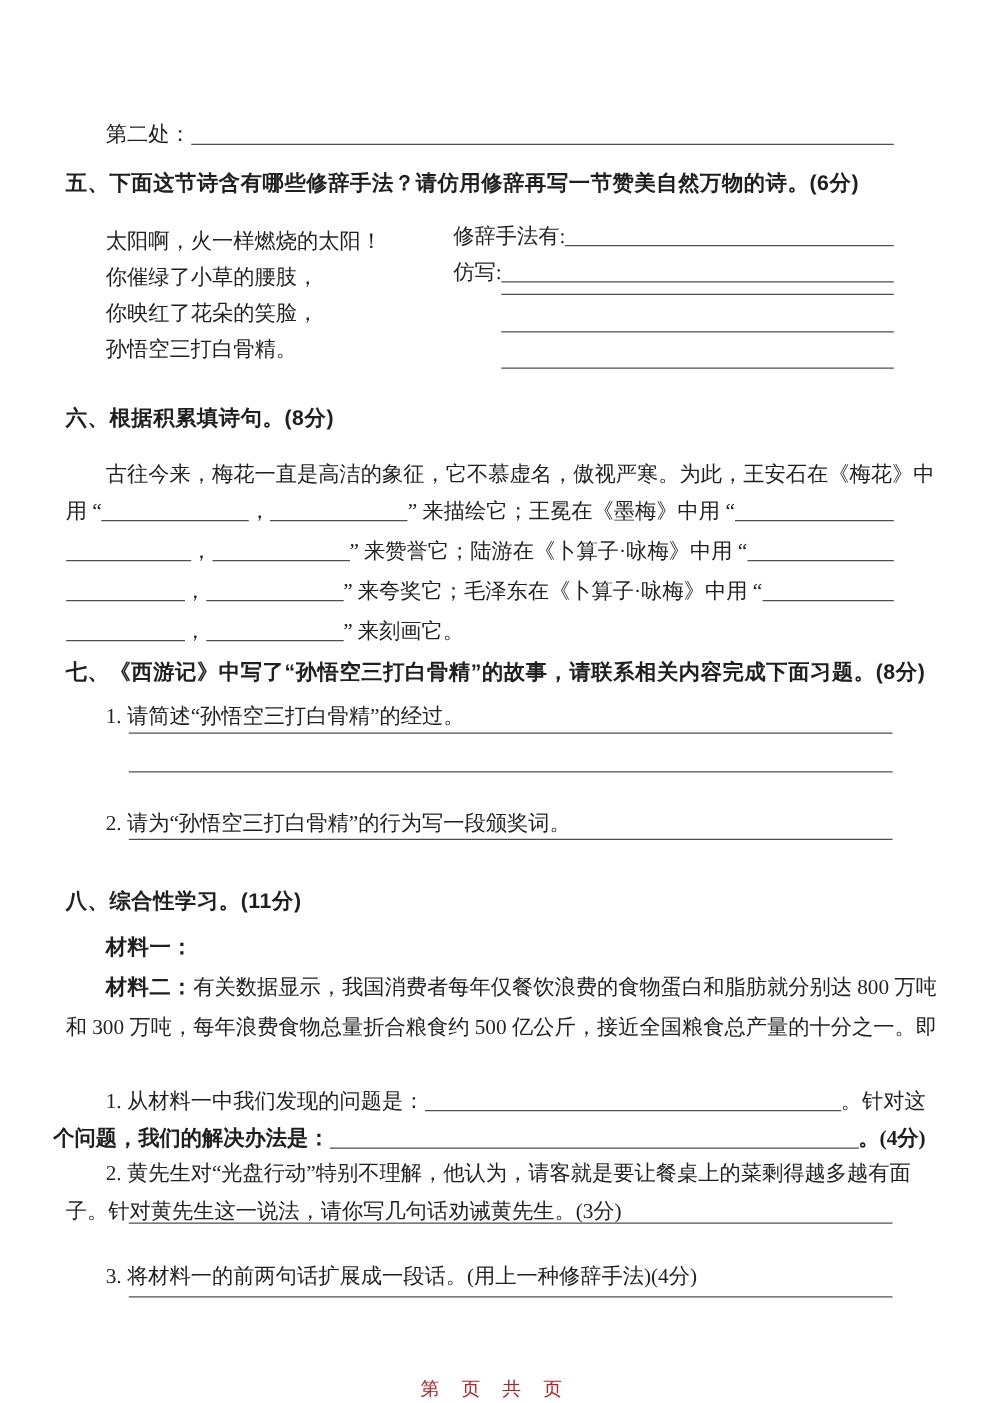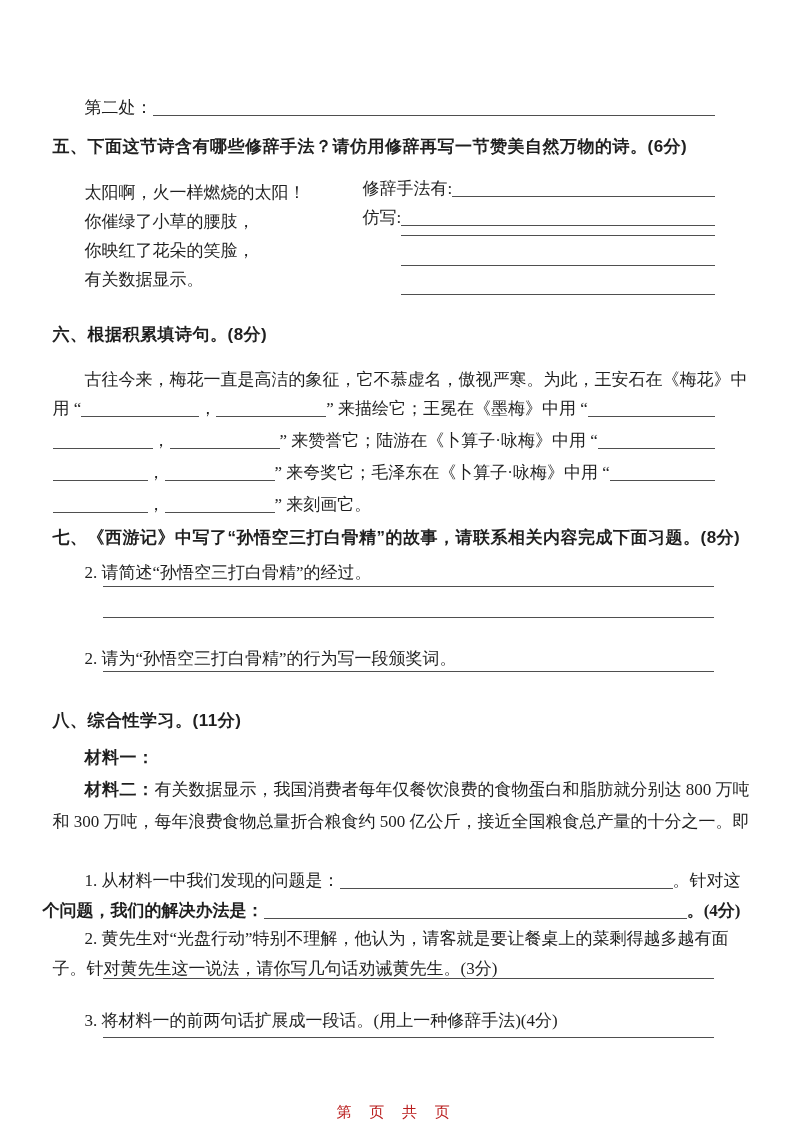--- a/index.html
+++ b/index.html
@@ -59,21 +59,21 @@
   <div class="line" style="top:85px;left:62px;right:56px;">
     <span>第二处：</span>
     <span class="bl grow"></span>
   </div>
 
   <div class="line hdr" style="top:124px;left:30px;">五、下面这节诗含有哪些修辞手法？请仿用修辞再写一节赞美自然万物的诗。(6分)</div>
 
   <div class="line" style="top:170px;left:62px;">太阳啊，火一样燃烧的太阳！</div>
   <div class="line" style="top:199px;left:62px;">你催绿了小草的腰肢，</div>
   <div class="line" style="top:228px;left:62px;">你映红了花朵的笑脸，</div>
-  <div class="line" style="top:257px;left:62px;">有关数据显示。</div>
+  <div class="line" style="top:257px;left:62px;">孙悟空三打白骨精。</div>
 
   <div class="line" style="top:166px;left:340px;right:56px;">
     <span>修辞手法有:</span>
     <span class="bl grow"></span>
   </div>
   <div class="line" style="top:195px;left:340px;right:56px;">
     <span>仿写:</span>
     <span class="bl grow"></span>
   </div>
   <div class="line" style="top:222px;left:378px;right:56px;">
@@ -112,21 +112,21 @@
     <span class="bl grow"></span>
   </div>
   <div class="line" style="top:482px;left:30px;">
     <span class="bl" style="width:95px"></span>
     <span>，</span>
     <span class="bl" style="width:110px"></span>
     <span>” 来刻画它。</span>
   </div>
 
   <div class="line hdr" style="top:515px;left:30px;">七、《西游记》中写了“孙悟空三打白骨精”的故事，请联系相关内容完成下面习题。(8分)</div>
-  <div class="line" style="top:550px;left:62px;">2. 请简述“孙悟空三打白骨精”的经过。</div>
+  <div class="line" style="top:550px;left:62px;">1. 请简述“孙悟空三打白骨精”的经过。</div>
   <div class="line" style="top:573px;left:80px;right:57px;">
     <span class="bl grow"></span>
   </div>
   <div class="line" style="top:604px;left:80px;right:57px;">
     <span class="bl grow"></span>
   </div>
   <div class="line" style="top:636px;left:62px;">2. 请为“孙悟空三打白骨精”的行为写一段颁奖词。</div>
   <div class="line" style="top:658px;left:80px;right:57px;">
     <span class="bl grow"></span>
   </div>

